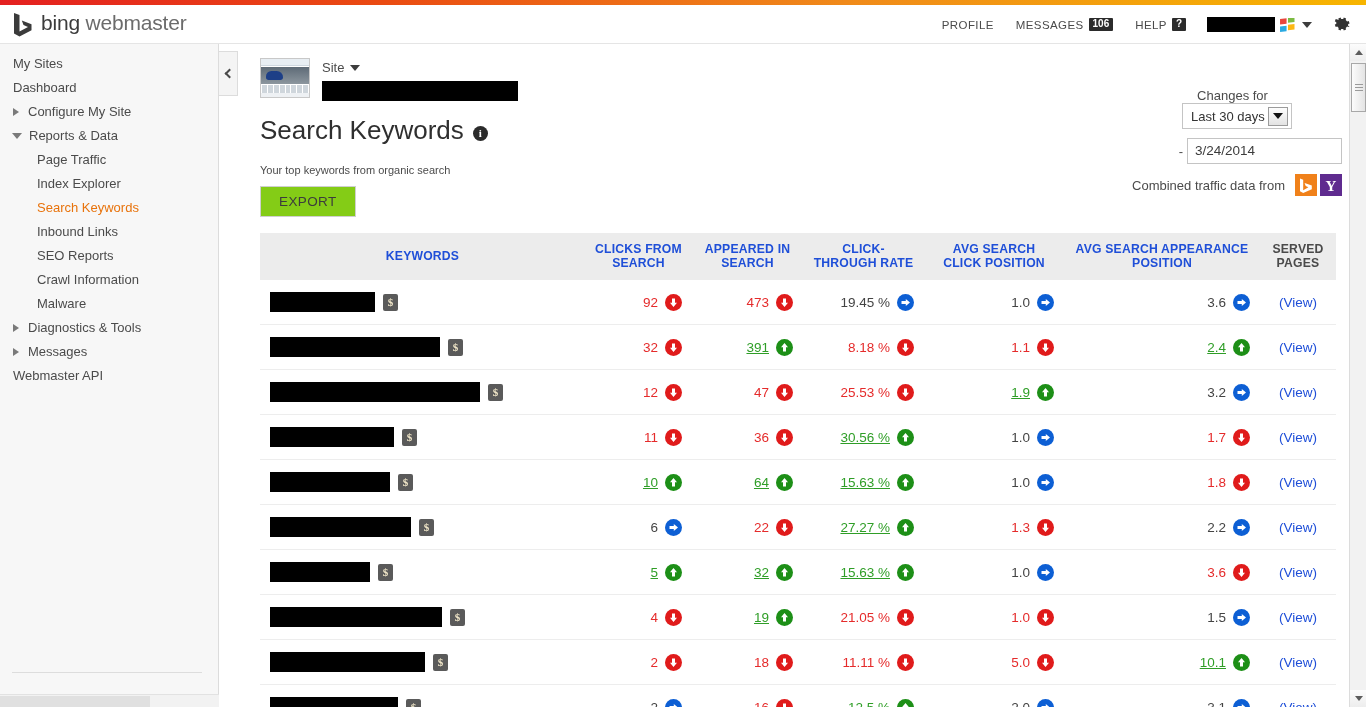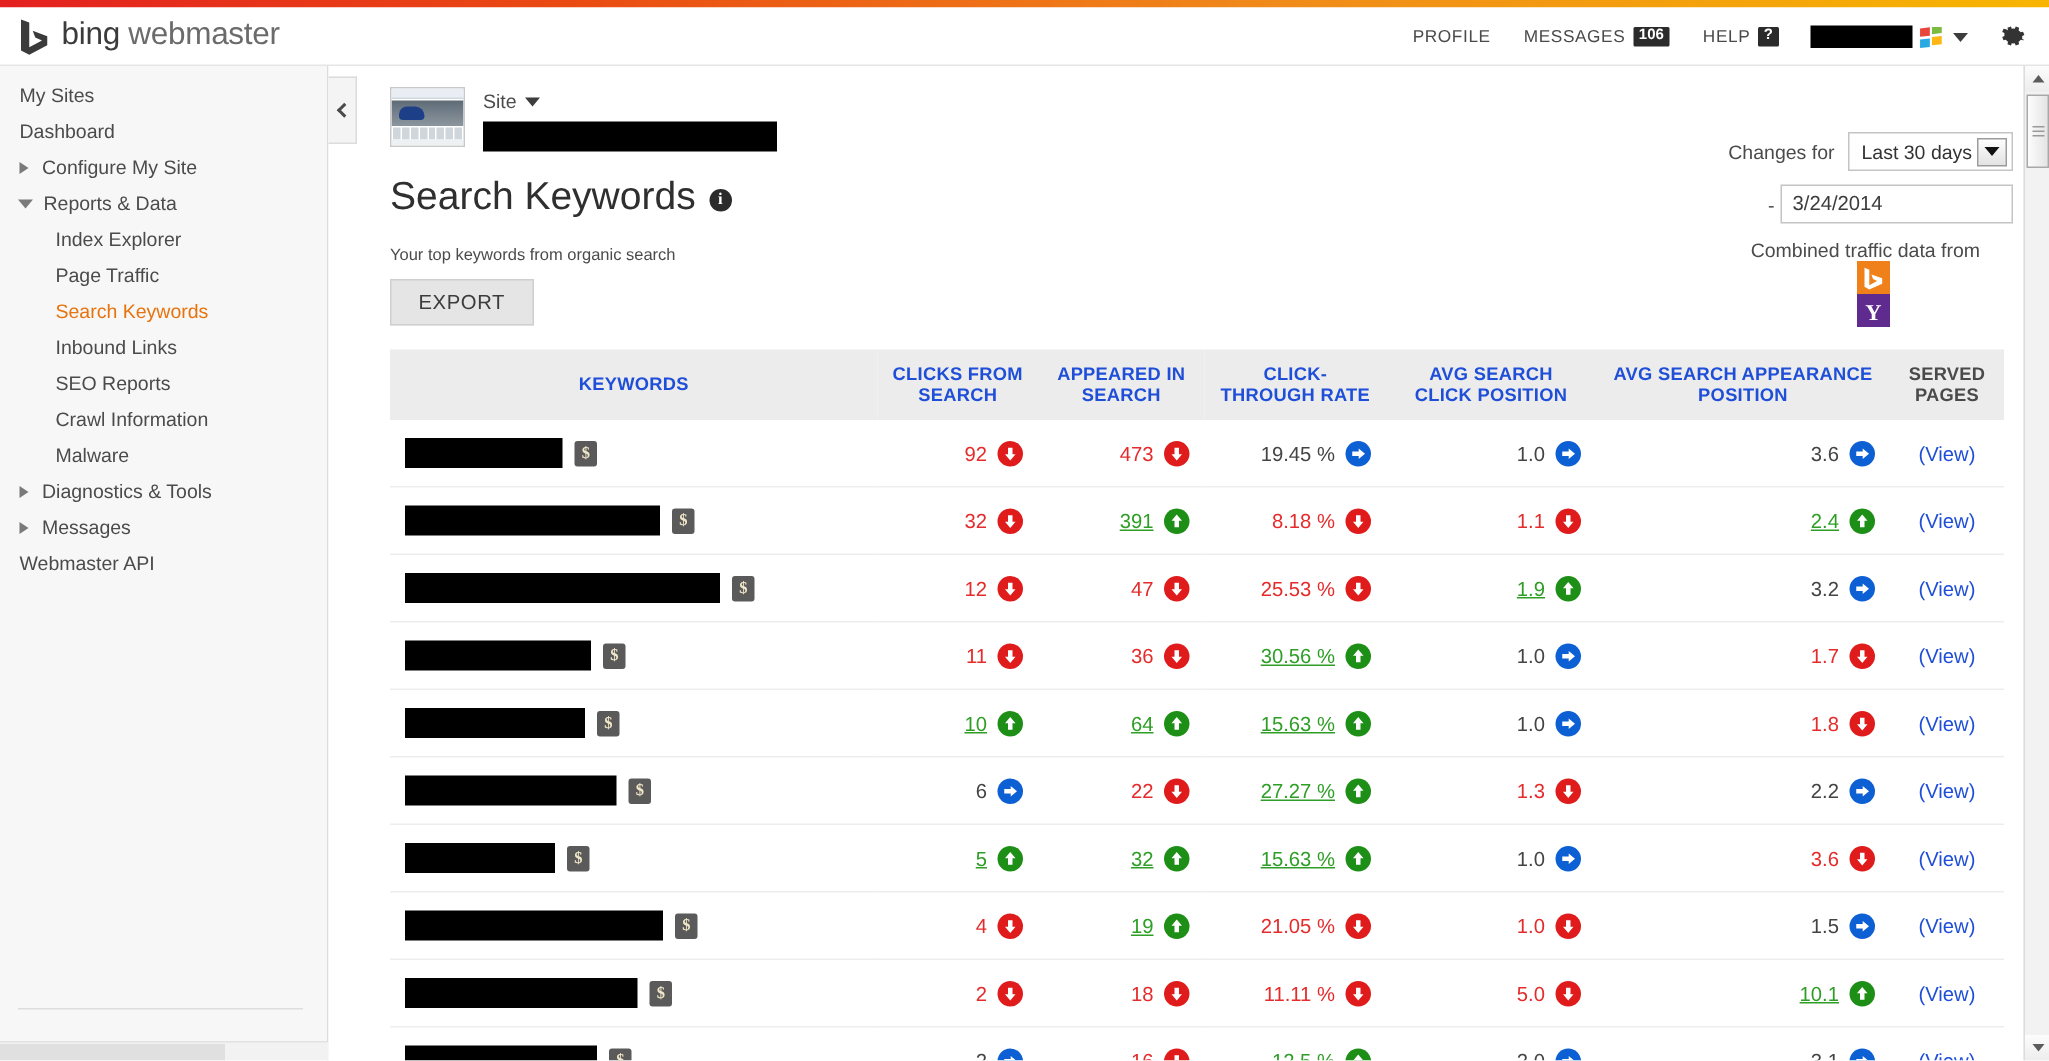--- a/index.html
+++ b/index.html
@@ -151,48 +151,48 @@
   }
   .info-icon {
     width: 15px; height: 15px; border-radius: 50%; background: #2b2b2b;
     color: #fff; font-size: 11px; font-weight: bold; font-family: "Liberation Serif", serif;
     display: inline-flex; align-items: center; justify-content: center;
     margin-left: 9px; margin-top: 5px;
   }
   #page-subtitle { font-size: 11px; color: #4b4b4b; margin-top: 18px; }
   #export-btn {
     margin-top: 10px; display: inline-block;
-    border: 1px solid #cfcfcf; background: #e5e5e5; color: #3c3c3c;
+    border: 1px solid #cfcfcf; background: #84cc16; color: #3c3c3c;
     font-size: 13.5px; letter-spacing: .4px;
     padding: 7px 18px; cursor: pointer;
   }
 
   
   #filters { position: absolute; right: 24px; top: 44px; text-align: right; }
-  #changes-row { display: flex; align-items: center; justify-content: flex-start; }
+  #changes-row { display: flex; align-items: center; justify-content: flex-start; flex-direction: column; }
   #changes-label { font-size: 13px; color: #4b4b4b; margin-right: 9px; }
   #range-select {
     border: 1px solid #c4c4c4; background: #fff; height: 26px;
     display: flex; align-items: center; width: 110px; cursor: pointer;
   }
   #range-value { font-size: 13px; color: #333; padding-left: 8px; flex: 1 1 auto; text-align: left; }
   #range-arrow {
     width: 20px; height: 19px; margin-right: 3px; flex: 0 0 20px;
     background: linear-gradient(to bottom,#fdfdfd,#e3e3e3);
     border: 1px solid #9b9b9b; display: flex; align-items: center; justify-content: center;
   }
   #range-arrow .t { width:0;height:0;border-left:5px solid transparent;border-right:5px solid transparent;border-top:6px solid #111; }
   #date-row { display: flex; align-items: center; justify-content: flex-end; margin-top: 9px; }
   .date-input {
     border: 1px solid #c4c4c4; background: #fff; height: 26px; width: 155px;
     font-size: 13.5px; color: #3c3c3c; padding: 0 7px; line-height: 24px; text-align: left;
     cursor: text;
   }
   #date-dash { margin: 0 4px; color: #4b4b4b; font-size: 13px; }
-  #traffic-row { display: flex; align-items: center; justify-content: flex-end; margin-top: 10px; flex-direction: column; }
+  #traffic-row { display: flex; align-items: center; justify-content: flex-end; margin-top: 10px; }
   #traffic-label { font-size: 13px; color: #4b4b4b; margin-right: 7px; }
   .engine-badge { width: 22px; height: 22px; display: inline-flex; align-items: center; justify-content: center; margin-left: 3px; }
   #bing-badge { background: #f0811a; }
   #yahoo-badge { background: #5f2b8f; }
 
   
   #kw-table { width: 1076px; margin: 16px 0 0 0; border-collapse: collapse; table-layout: fixed; }
   #kw-table thead th {
     background: #ececec; color: #1f4fd8; font-size: 12.2px; font-weight: bold;
     letter-spacing: .2px; padding: 9px 10px 10px 10px; vertical-align: middle;
@@ -309,22 +309,22 @@
     <div class="nav-item"><span>My Sites</span></div>
     <div class="nav-item"><span>Dashboard</span></div>
     <div class="nav-group">
       <span class="tri-right"></span>
       <span>Configure My Site</span>
     </div>
     <div class="nav-group">
       <span class="tri-down"></span>
       <span>Reports &amp; Data</span>
     </div>
+    <div class="nav-item sub"><span>Page Traffic</span></div>
     <div class="nav-item sub"><span>Index Explorer</span></div>
-    <div class="nav-item sub"><span>Page Traffic</span></div>
     <div class="nav-item sub active"><span>Search Keywords</span></div>
     <div class="nav-item sub"><span>Inbound Links</span></div>
     <div class="nav-item sub"><span>SEO Reports</span></div>
     <div class="nav-item sub"><span>Crawl Information</span></div>
     <div class="nav-item sub"><span>Malware</span></div>
     <div class="nav-group">
       <span class="tri-right"></span>
       <span>Diagnostics &amp; Tools</span>
     </div>
     <div class="nav-group">

